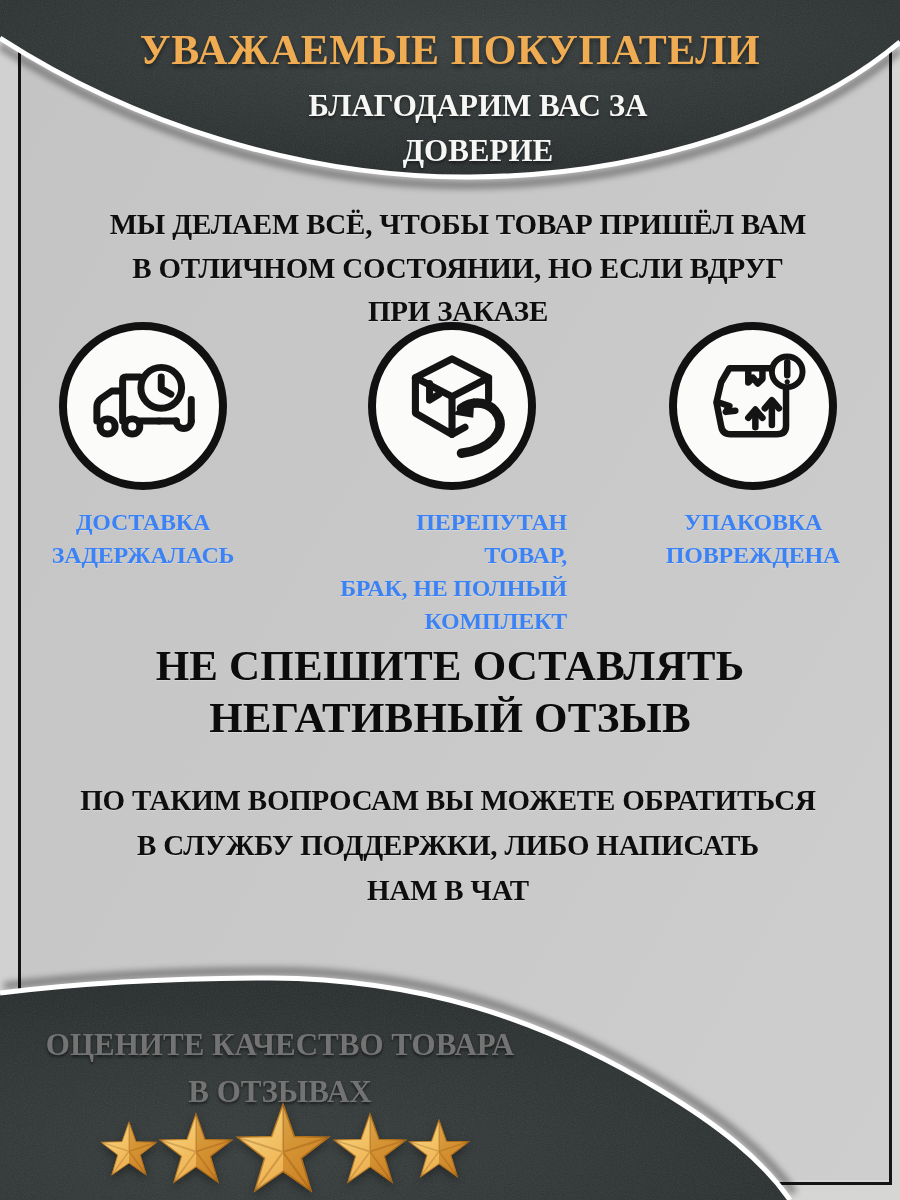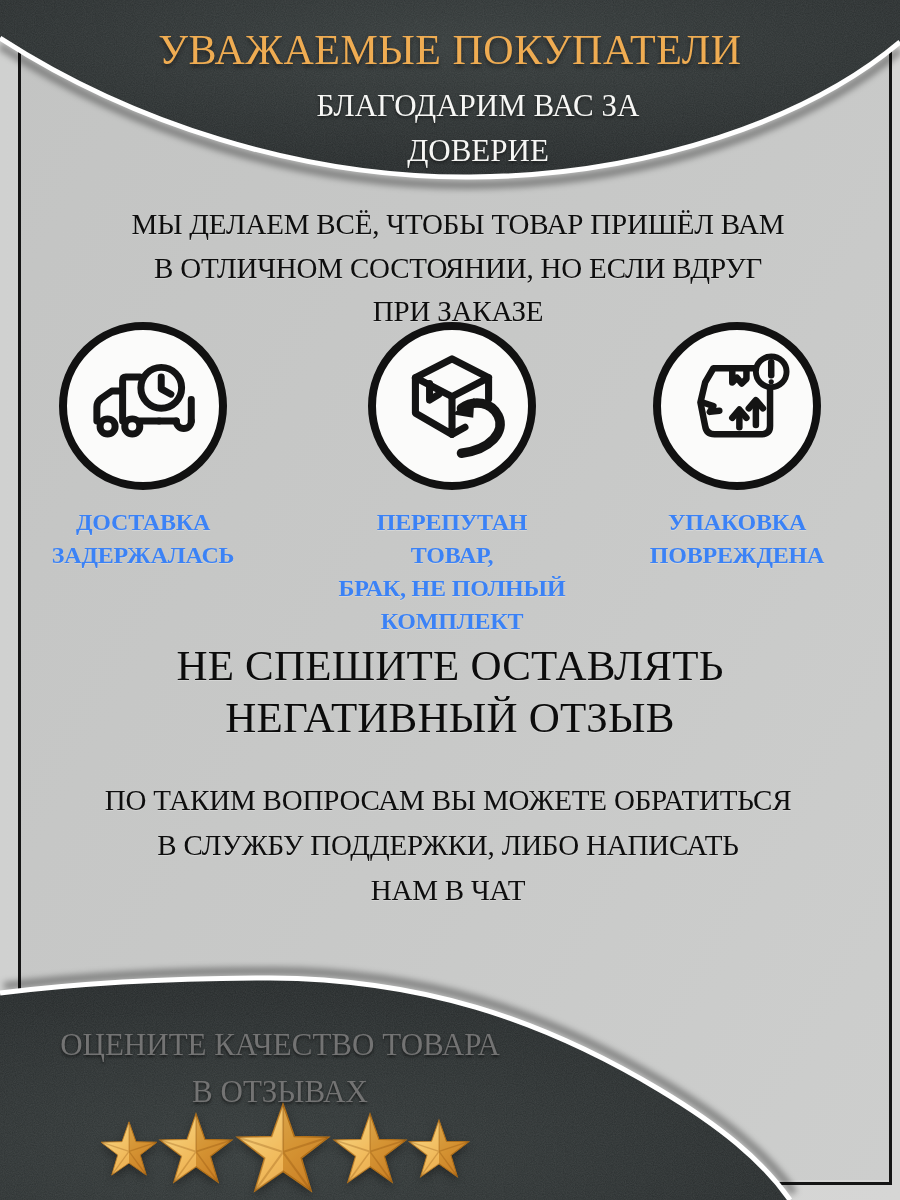--- a/index.html
+++ b/index.html
@@ -14,35 +14,35 @@
     position:absolute;left:21px;top:0;width:868px;height:1180px;
     background:linear-gradient(120deg,#c3c4c3 0%,#c8c9c8 55%,#cdcecd 100%);
   }
   .frame{
     position:absolute;left:18px;top:6px;width:868px;height:1173px;
     border:3px solid #151515;z-index:2;
   }
   .hero{position:absolute;left:0;z-index:3;}
   .top-hero{top:0;}
   .bottom-hero{top:950px;}
-  .content{position:absolute;z-index:4;text-align:center;font-weight:400;}
+  .content{position:absolute;z-index:4;text-align:center;font-weight:700;}
   .title{
     left:0;top:26px;width:900px;font-size:42px;letter-spacing:.5px;
     color:#EFAC52;text-shadow:0 3px 4px rgba(0,0,0,.45);
   }
   .subtitle{
     left:0;top:84px;width:900px;font-size:31px;line-height:1.45;
     color:#f6f6f4;text-shadow:0 2px 3px rgba(0,0,0,.5);padding-left:28px;
   }
   .intro{
     left:0;top:203px;width:900px;font-size:29px;line-height:1.5;
     color:#0e0e0e;letter-spacing:-.2px;text-shadow:0 1px 0 rgba(255,255,255,.25);margin-left:8px;
   }
   .issue{position:absolute;top:322px;width:230px;z-index:4;text-align:center;}
-  .issue-1{left:28px;} .issue-2{left:337px;} .issue-3{left:622px;}
+  .issue-1{left:28px;} .issue-2{left:337px;text-align:right;} .issue-3{left:638px;}
   .circle{
     width:168px;height:168px;margin:0 auto;border:8px solid #111;border-radius:50%;
     background:#fbfbfa;box-sizing:border-box;display:flex;align-items:center;justify-content:center;
   }
   .issue-label{
     margin-top:16px;font-weight:700;font-size:24px;line-height:1.38;color:#3b82f6;
     letter-spacing:-.2px;text-shadow:0 1px 0 rgba(255,255,255,.25);
   }
   .warning-heading{
     left:0;top:640px;width:900px;font-size:43px;line-height:1.22;color:#0c0c0c;

